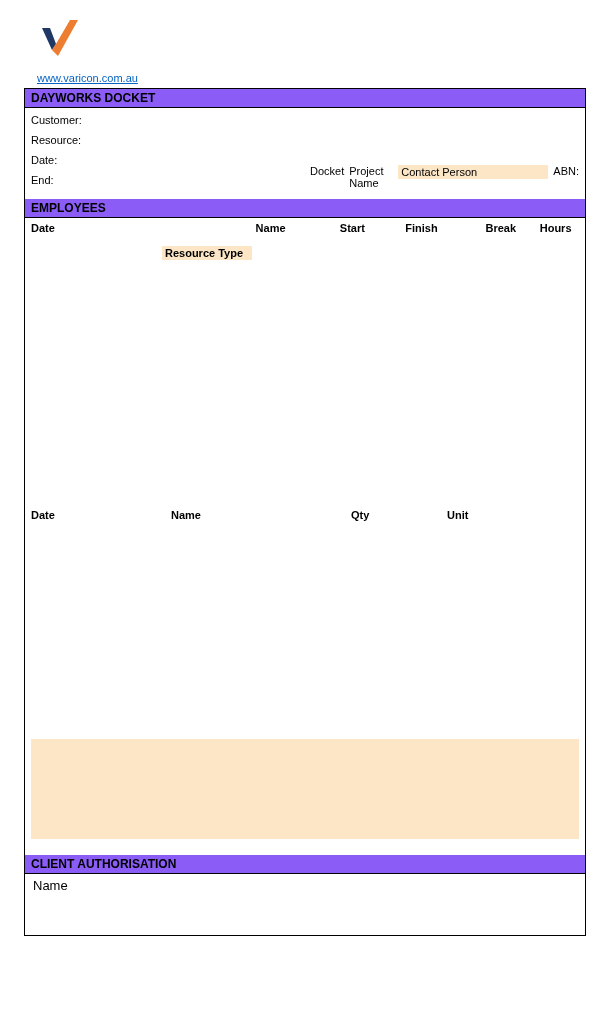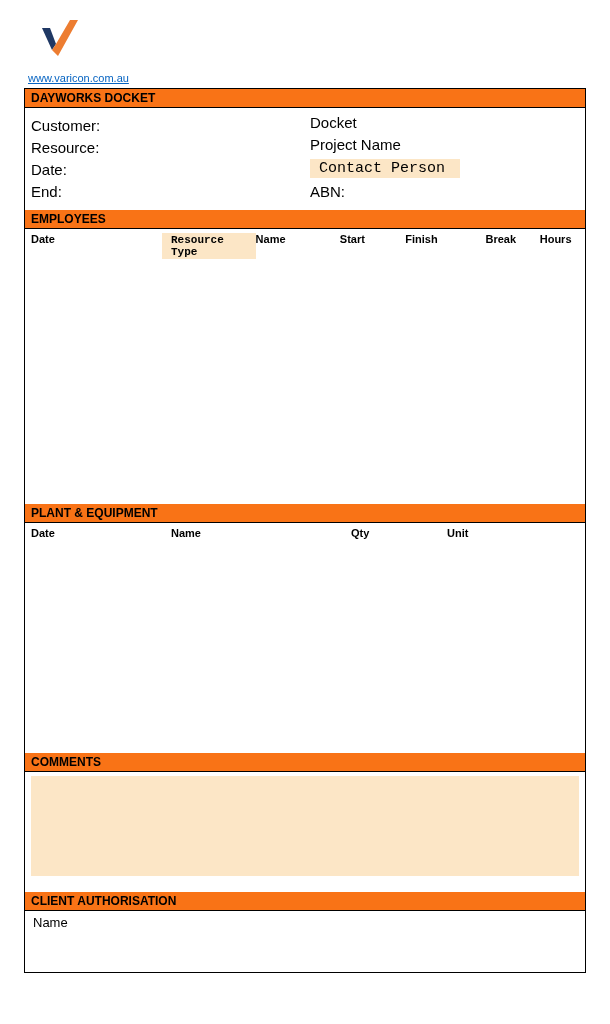--- a/index.html
+++ b/index.html
@@ -13,74 +13,73 @@
     .page {
       padding: 12px 24px 24px 24px;
     }
     .logo-area {
       margin: 8px 0 4px 18px;
     }
     .website-link {
       color: #0563c1;
       text-decoration: underline;
       font-size: 11px;
-      margin-left: 4px;
+      margin-left: 13px;
       display: inline-block;
       margin-bottom: 4px;
       cursor: pointer;
     }
     .docket-container {
       border: 1px solid #000;
       margin: 0 0 0 0;
     }
     .section-header {
-      background: #f97316;
+      background: #8b5cf6;
       border-bottom: 1px solid #000;
       padding: 2px 6px;
       font-weight: bold;
       font-size: 12px;
     }
     .header-section {
       display: flex;
       padding: 6px 6px 10px 6px;
-      font-size: 15px;
+      font-size: 11px;
       align-items: flex-end;
     }
     .header-left {
       flex: 1;
       display: flex;
       flex-direction: column;
       gap: 5px;
     }
     .header-right {
       flex: 1;
       display: flex;
-      flex-direction: column;
+      flex-direction: row;
       gap: 5px;
       padding-left: 10px;
     }
     .field-row {
       min-height: 15px;
     }
     .highlight {
       background: #fce6c6;
       display: inline-block;
-      padding: 1px 9px;
+      padding: 1px 3px;
       min-width: 150px;
-      font-family: Liberation Mono, monospace;
     }
     .employees-header {
       display: flex;
       padding: 4px 6px;
       font-size: 11px;
       font-weight: bold;
       border-bottom: 1px solid transparent;
     }
     .col-date { width: 140px; }
-    .col-resource { width: 100px; }
+    .col-resource { width: 100px; margin-top: 24px; }
     .col-ename { width: 90px; }
     .col-start { width: 70px; }
     .col-finish { width: 60px; }
     .col-break { width: 50px; margin-left: 24px; }
     .col-hours { width: 50px; text-align: center; }
     .employees-body {
       height: 240px;
     }
     .plant-header {
       display: flex;
@@ -142,30 +141,28 @@
       <div class="col-date">Date</div>
       <div class="col-resource"><span class="highlight" style="min-width:90px">Resource Type</span></div>
       <div class="col-ename">Name</div>
       <div class="col-start">Start</div>
       <div class="col-finish">Finish</div>
       <div class="col-break">Break</div>
       <div class="col-hours">Hours</div>
     </div>
     <div class="employees-body"></div>
 
-    <div class="section-header">PLANT &amp; EQUIPMENT</div>
     <div class="plant-header">
       <div class="pcol-date">Date</div>
       <div class="pcol-name">Name</div>
       <div class="pcol-qty">Qty</div>
       <div class="pcol-unit">Unit</div>
     </div>
     <div class="plant-body"></div>
 
-    <div class="section-header">COMMENTS</div>
     <div class="comments-body"></div>
 
     <div class="section-header">CLIENT AUTHORISATION</div>
     <div class="client-auth-body">
       <div>Name</div>
     </div>
   </div>
 </div>
 
 </body></html>

